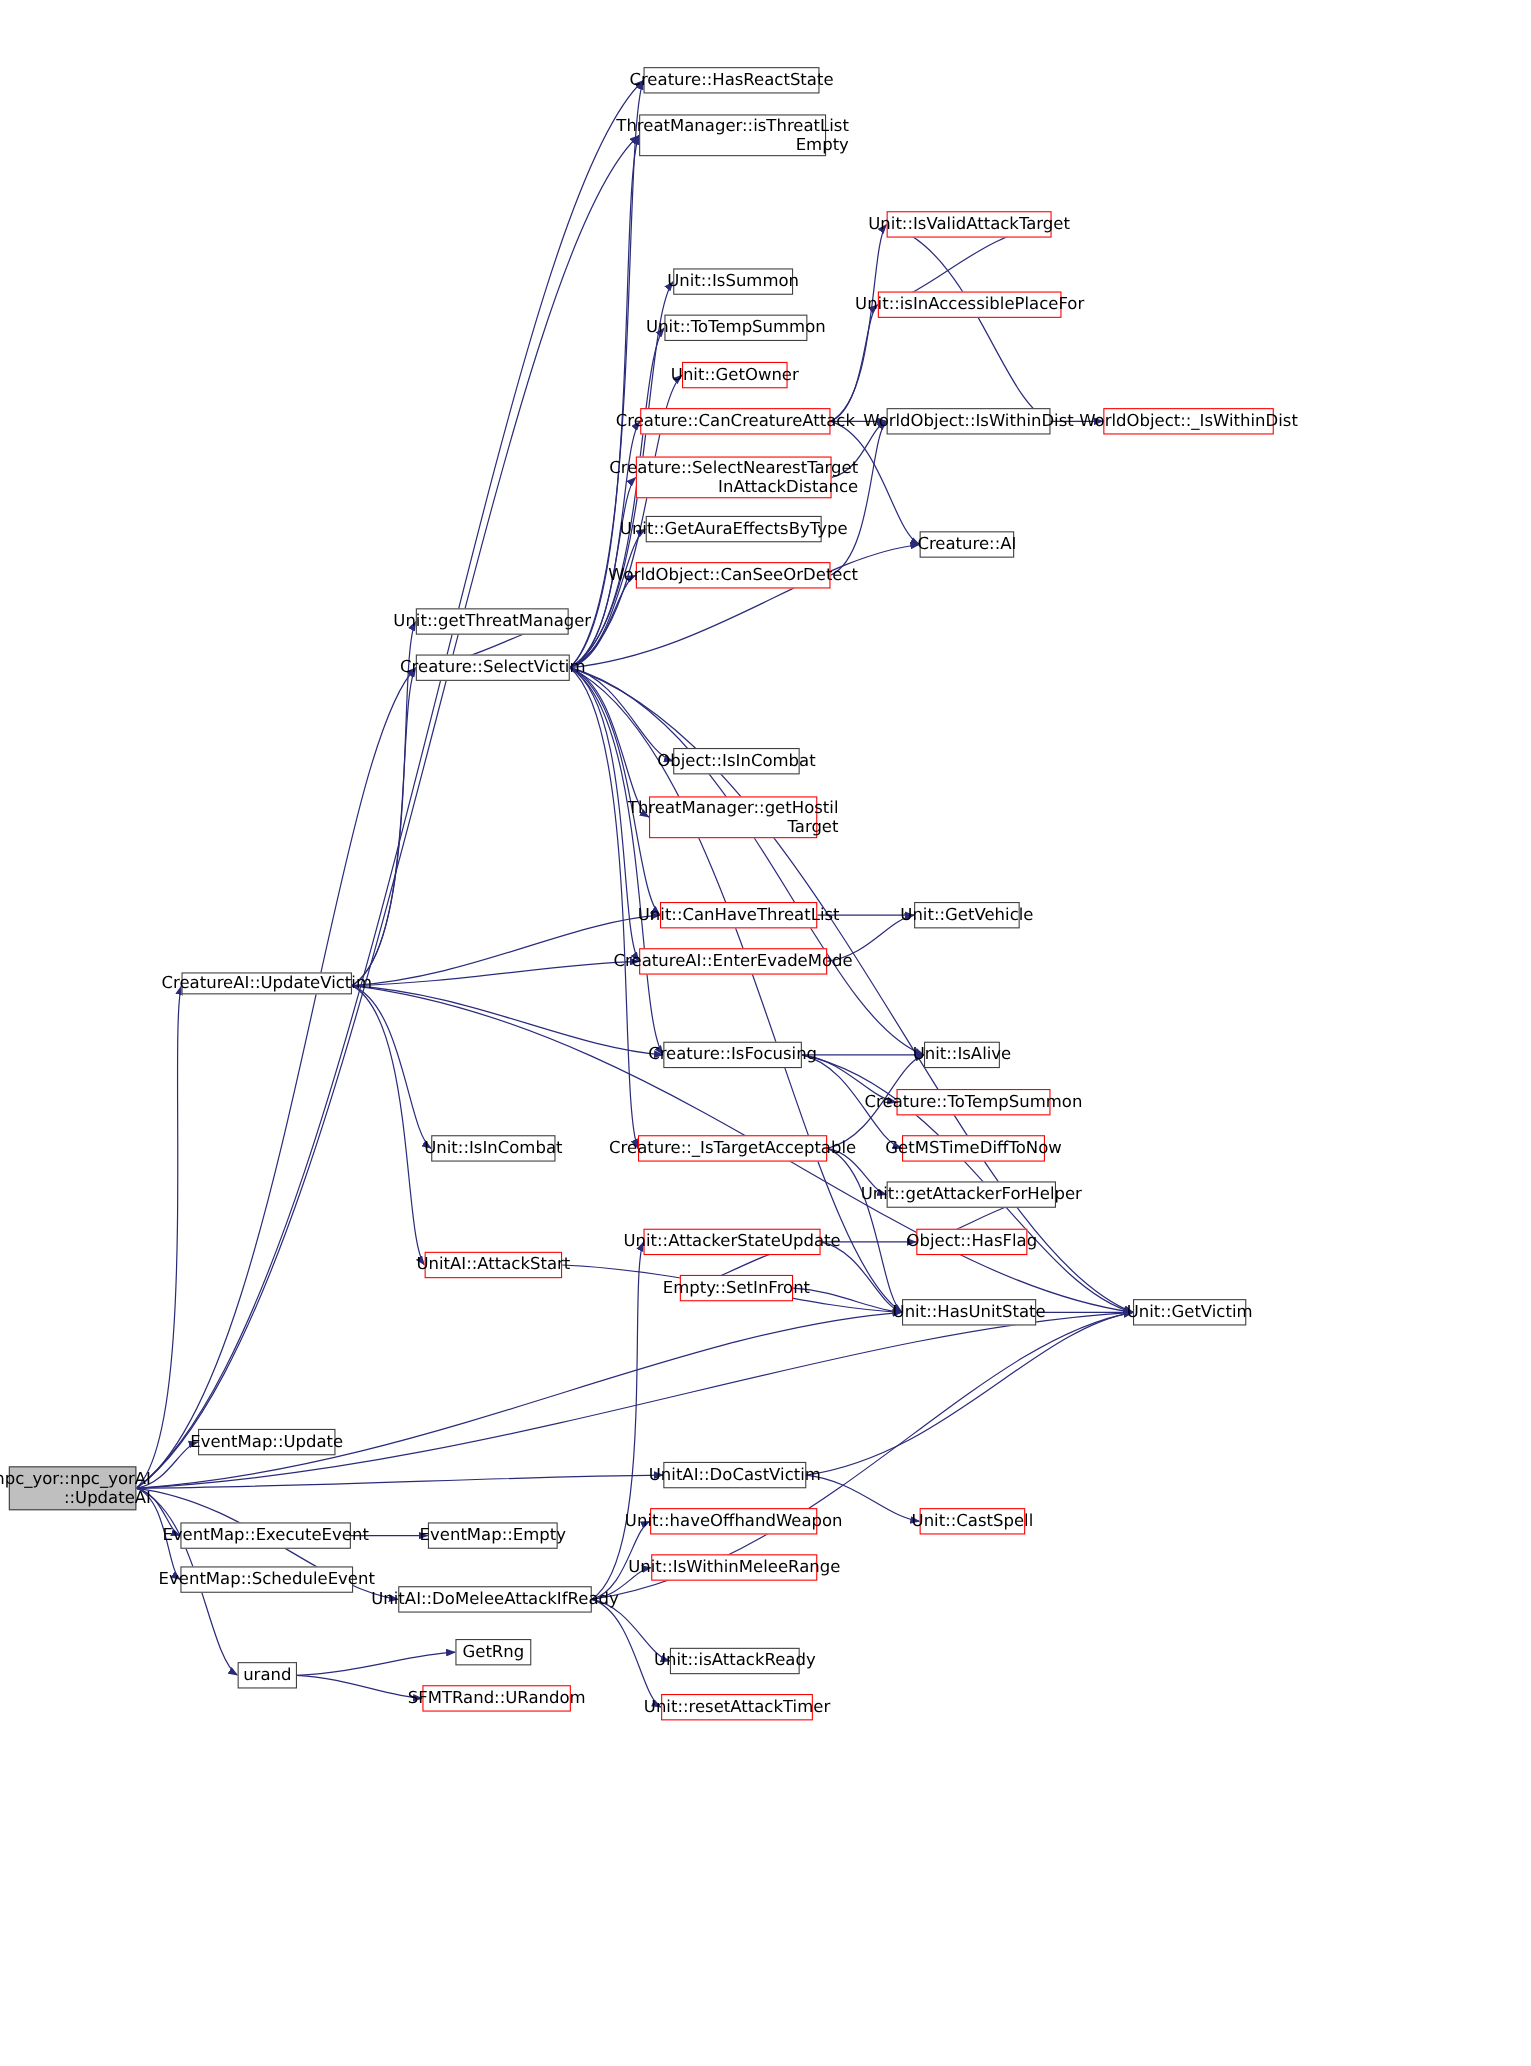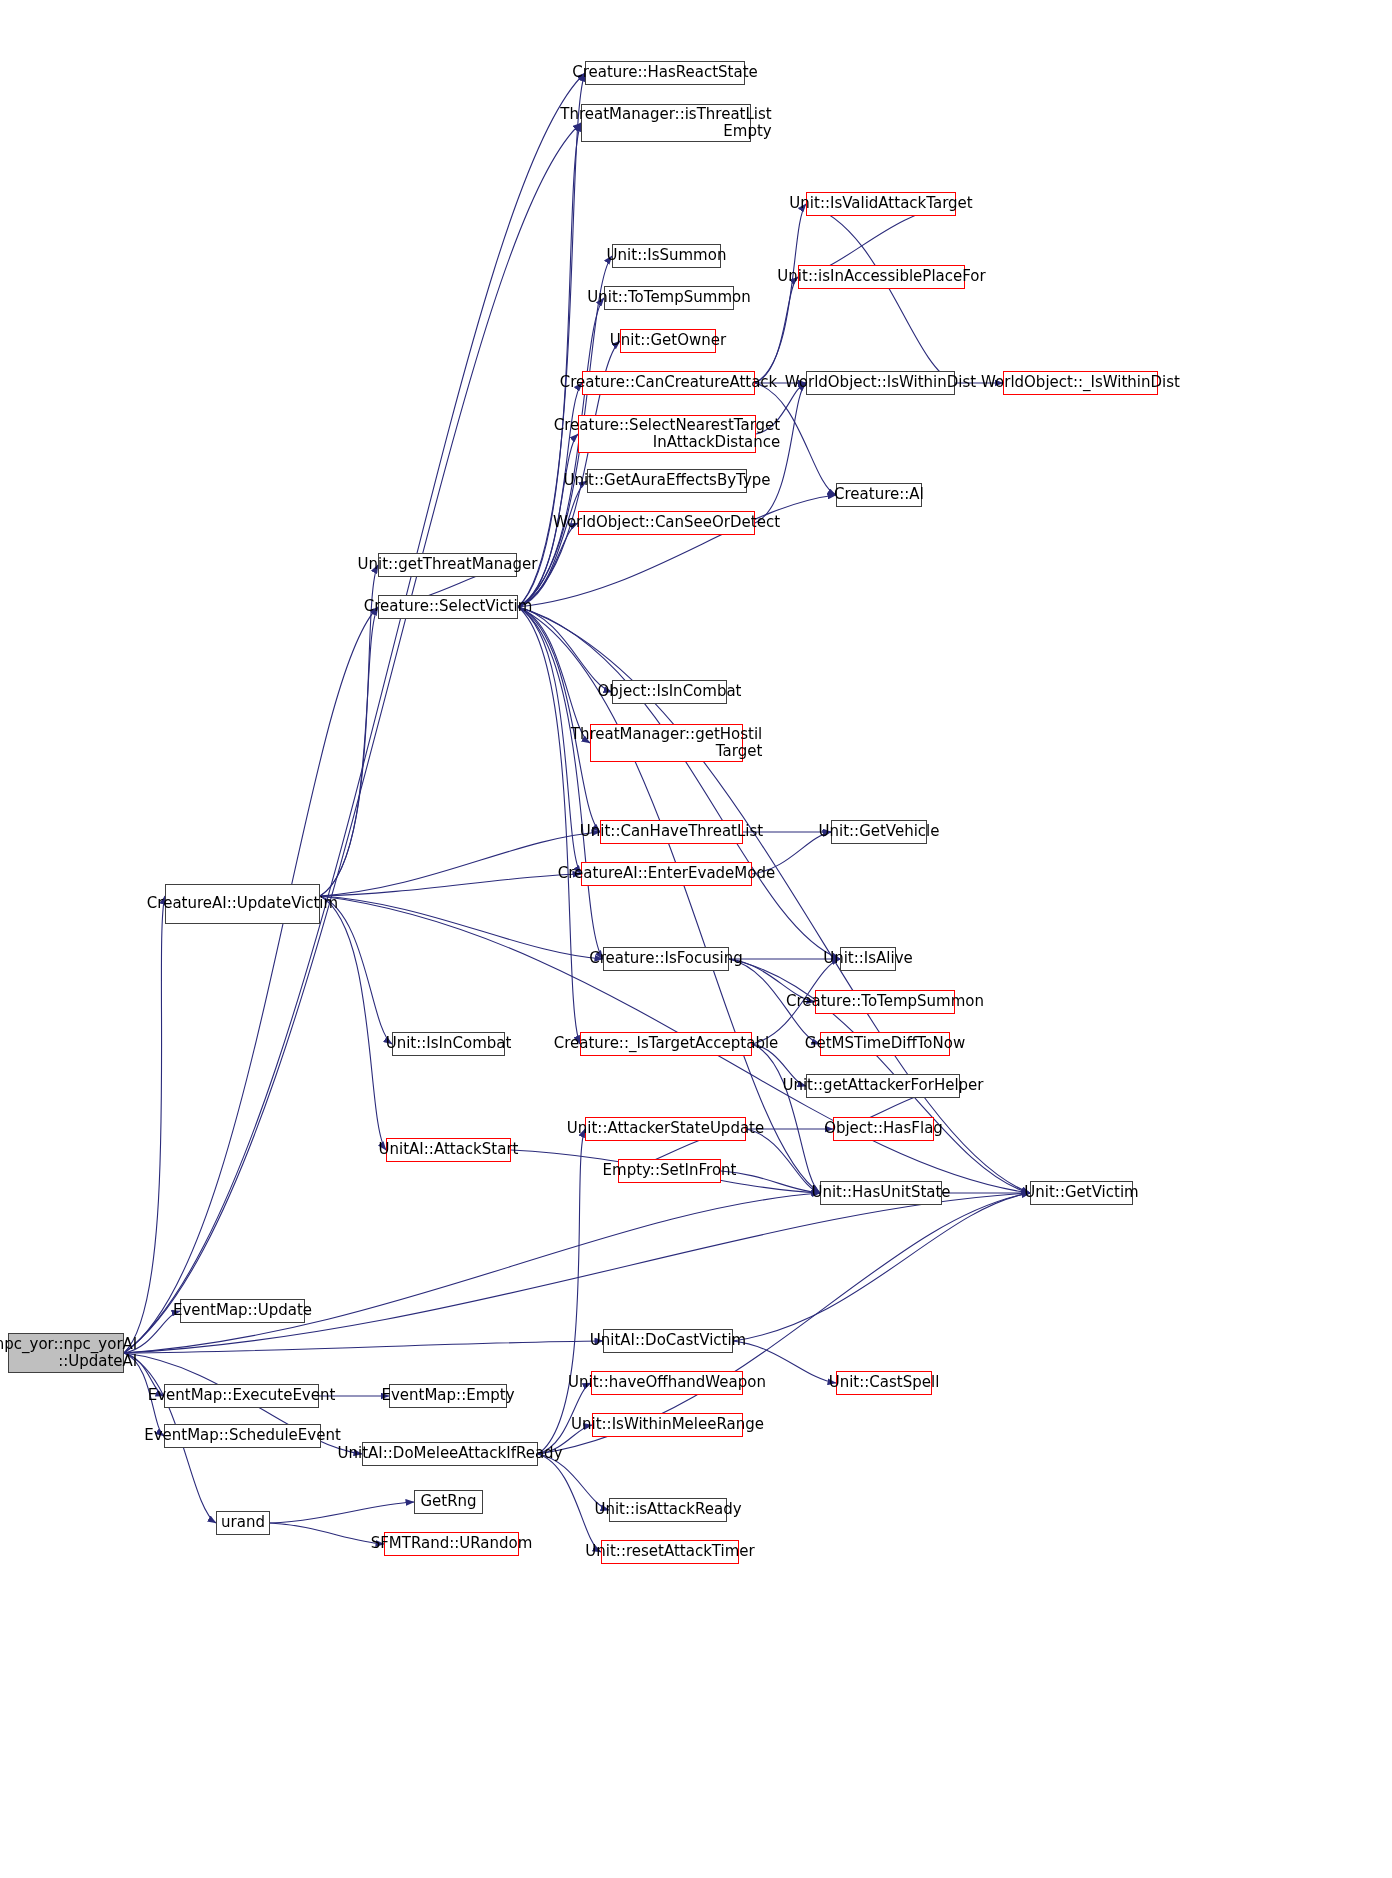--- a/index.html
+++ b/index.html
@@ -122,23 +122,23 @@
       <div class="node n-black" style="left: 836px; top: 483px; width: 86px; height: 24px;">Creature::AI</div>
       <div class="node n-red" style="left: 578px; top: 511px; width: 177px; height: 24px;">WorldObject::CanSeeOrDetect</div>
       <div class="node n-black" style="left: 378px; top: 553px; width: 139px; height: 24px;">Unit::getThreatManager</div>
       <div class="node n-black" style="left: 378px; top: 595px; width: 140px; height: 24px;">Creature::SelectVictim</div>
       <div class="node n-black" style="left: 612px; top: 680px; width: 115px; height: 24px;">Object::IsInCombat</div>
       <div class="node n-red" style="left: 590px; top: 724px; width: 153px; height: 38px;">ThreatManager::getHostil
 Target</div>
       <div class="node n-red" style="left: 600px; top: 820px; width: 143px; height: 24px;">Unit::CanHaveThreatList</div>
       <div class="node n-black" style="left: 831px; top: 820px; width: 96px; height: 24px;">Unit::GetVehicle</div>
       <div class="node n-red" style="left: 581px; top: 862px; width: 171px; height: 24px;">CreatureAI::EnterEvadeMode</div>
-      <div class="node n-black" style="left: 165px; top: 884px; width: 155px; height: 40px;">CreatureAI::UpdateVictim</div>
+      <div class="node n-black" style="left: 165px; top: 884px; width: 155px; height: 20px;">CreatureAI::UpdateVictim</div>
       <div class="node n-black" style="left: 603px; top: 947px; width: 126px; height: 24px;">Creature::IsFocusing</div>
-      <div class="node n-black" style="left: 840px; top: 947px; width: 56px; height: 24px;">Unit::IsAlive</div>
+      <div class="node n-black" style="left: 840px; top: 947px; width: 69px; height: 24px;">Unit::IsAlive</div>
       <div class="node n-red" style="left: 815px; top: 990px; width: 140px; height: 24px;">Creature::ToTempSummon</div>
       <div class="node n-black" style="left: 392px; top: 1032px; width: 113px; height: 24px;">Unit::IsInCombat</div>
       <div class="node n-red" style="left: 580px; top: 1032px; width: 172px; height: 24px;">Creature::_IsTargetAcceptable</div>
       <div class="node n-red" style="left: 820px; top: 1032px; width: 130px; height: 24px;">GetMSTimeDiffToNow</div>
       <div class="node n-black" style="left: 806px; top: 1074px; width: 154px; height: 24px;">Unit::getAttackerForHelper</div>
       <div class="node n-red" style="left: 585px; top: 1117px; width: 161px; height: 24px;">Unit::AttackerStateUpdate</div>
       <div class="node n-red" style="left: 833px; top: 1117px; width: 101px; height: 24px;">Object::HasFlag</div>
       <div class="node n-red" style="left: 386px; top: 1138px; width: 125px; height: 24px;">UnitAI::AttackStart</div>
       <div class="node n-red" style="left: 618px; top: 1159px; width: 103px; height: 24px;">Empty::SetInFront</div>
       <div class="node n-black" style="left: 820px; top: 1181px; width: 122px; height: 24px;">Unit::HasUnitState</div>

